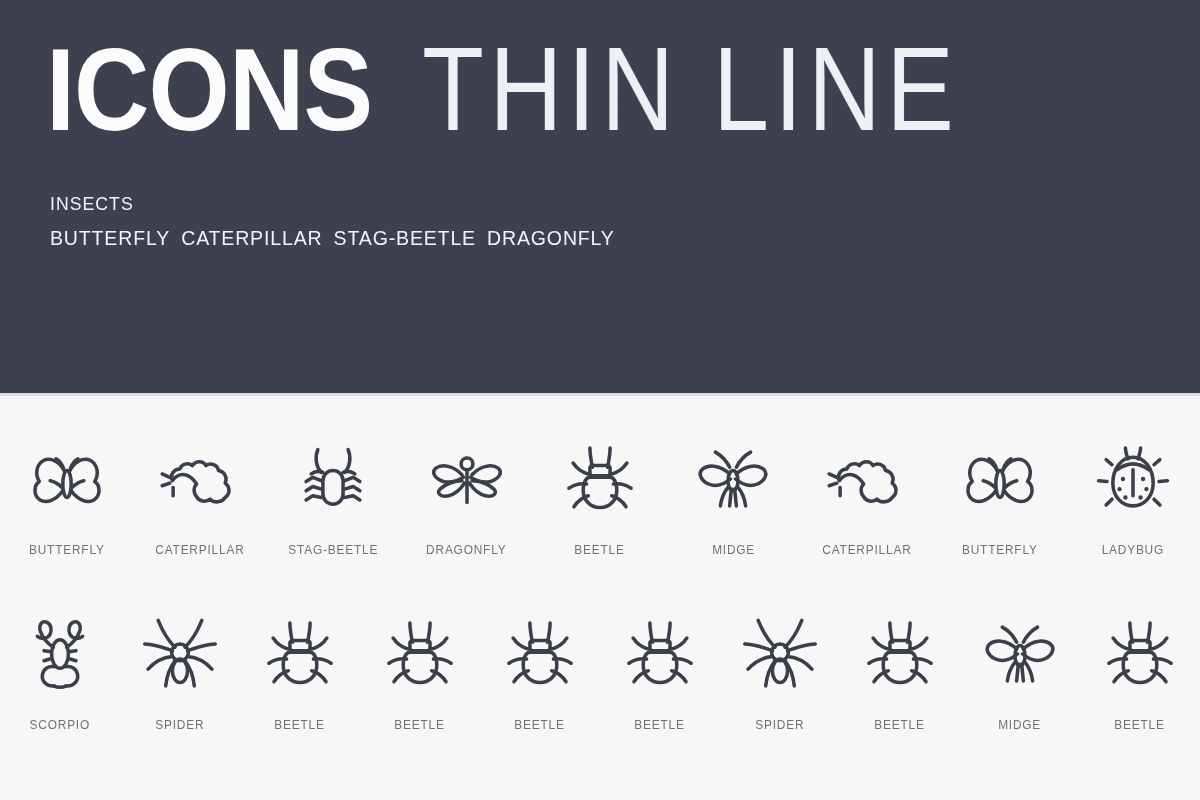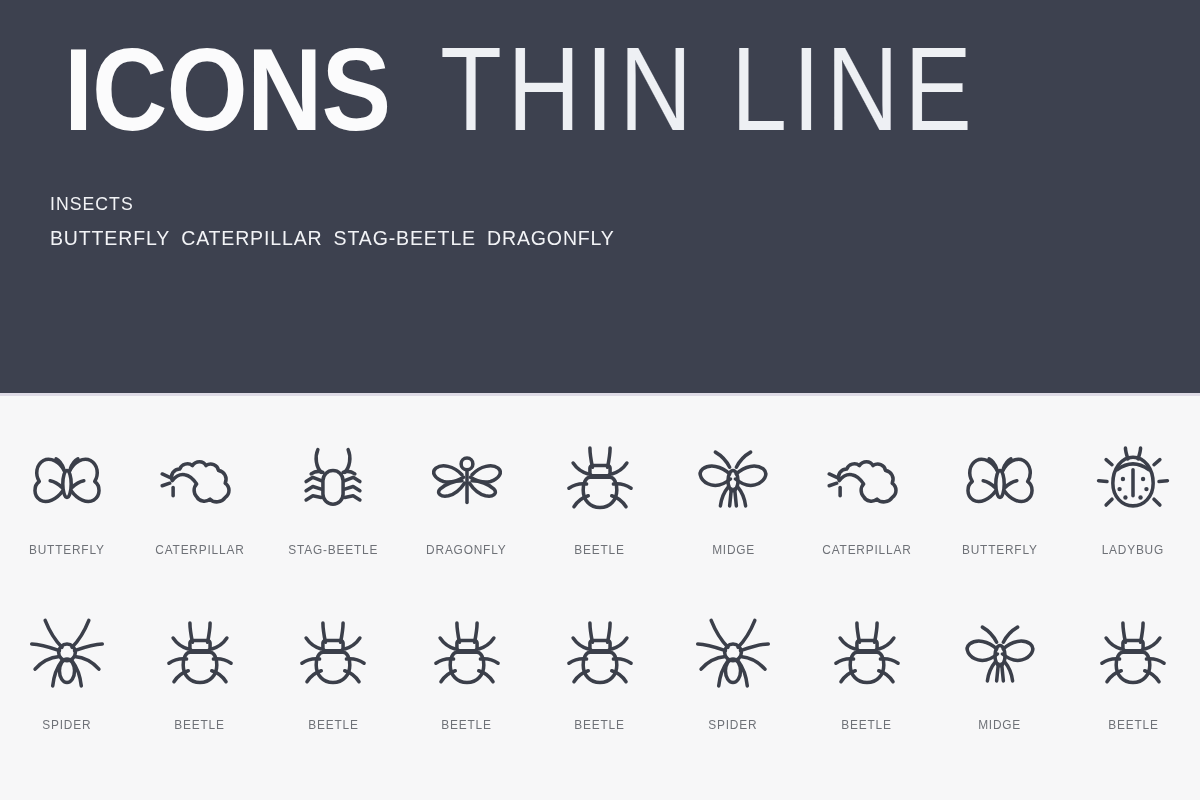--- a/index.html
+++ b/index.html
@@ -12,21 +12,21 @@
   #page { position: relative; width: 1200px; height: 800px; }
 
   
   .header {
     position: absolute; left: 0; top: 0;
     width: 1200px; height: 396px;
     background: #3d414f;
     border-bottom: 3px solid #dedbe6;
   }
   .title-row {
-    position: absolute; left: 64px; top: 30px;
+    position: absolute; left: 46px; top: 30px;
     width: 1120px; height: 120px;
     display: flex; align-items: baseline; white-space: nowrap;
   }
   .title-bold {
     font-family: "Liberation Sans", sans-serif;
     font-weight: 700;
     font-size: 116px;
     line-height: 1;
     color: #fbfbfc;
     letter-spacing: -1px;
@@ -264,20 +264,37 @@
     <path d="M75 74 L82 81"></path>
   </svg>
           </div>
           <div class="cell-label">LADYBUG</div>
         </div>
       </div>
     <div class="row row-2" id="row1">
         <div class="cell">
           <div class="icon-box">
             <svg viewBox="0 0 100 100" width="84" height="84">
+    <path d="M42 42 C36 38 30 32 27 24 C24 16 28 10 34 12 C39 14 41 21 38 27 C35 32 28 33 23 29"></path>
+    <path d="M58 42 C64 38 70 32 73 24 C76 16 72 10 66 12 C61 14 59 21 62 27 C65 32 72 33 77 29"></path>
+    <ellipse cx="50" cy="50" rx="10" ry="17"></ellipse>
+    <path d="M38 47 L31 46"></path>
+    <path d="M38 56 L31 58"></path>
+    <path d="M62 47 L69 46"></path>
+    <path d="M62 56 L69 58"></path>
+    <path d="M43 65 C36 64 30 68 29 75 C28 83 35 89 43 88"></path>
+    <path d="M57 65 C64 64 70 68 71 75 C72 83 65 89 57 88"></path>
+    <path d="M43 88 C46 90 54 90 57 88"></path>
+  </svg>
+          </div>
+          <div class="cell-label">SCORPIO</div>
+        </div>
+        <div class="cell">
+          <div class="icon-box">
+            <svg viewBox="0 0 100 100" width="84" height="84">
     <circle cx="50" cy="48" r="10"></circle>
     <ellipse cx="50" cy="70" rx="9" ry="14"></ellipse>
     <path d="M44 42 C36 34 28 20 24 10"></path>
     <path d="M56 42 C64 34 72 20 76 10"></path>
     <path d="M41 46 C30 42 18 38 8 38"></path>
     <path d="M59 46 C70 42 82 38 92 38"></path>
     <path d="M41 53 C30 54 19 60 12 68"></path>
     <path d="M59 53 C70 54 81 60 88 68"></path>
     <path d="M44 58 C38 66 34 78 33 88"></path>
     <path d="M56 58 C62 66 66 78 67 88"></path>

